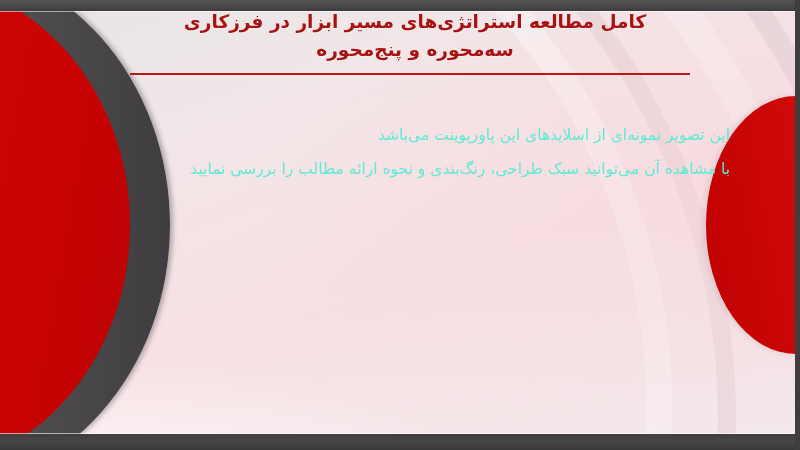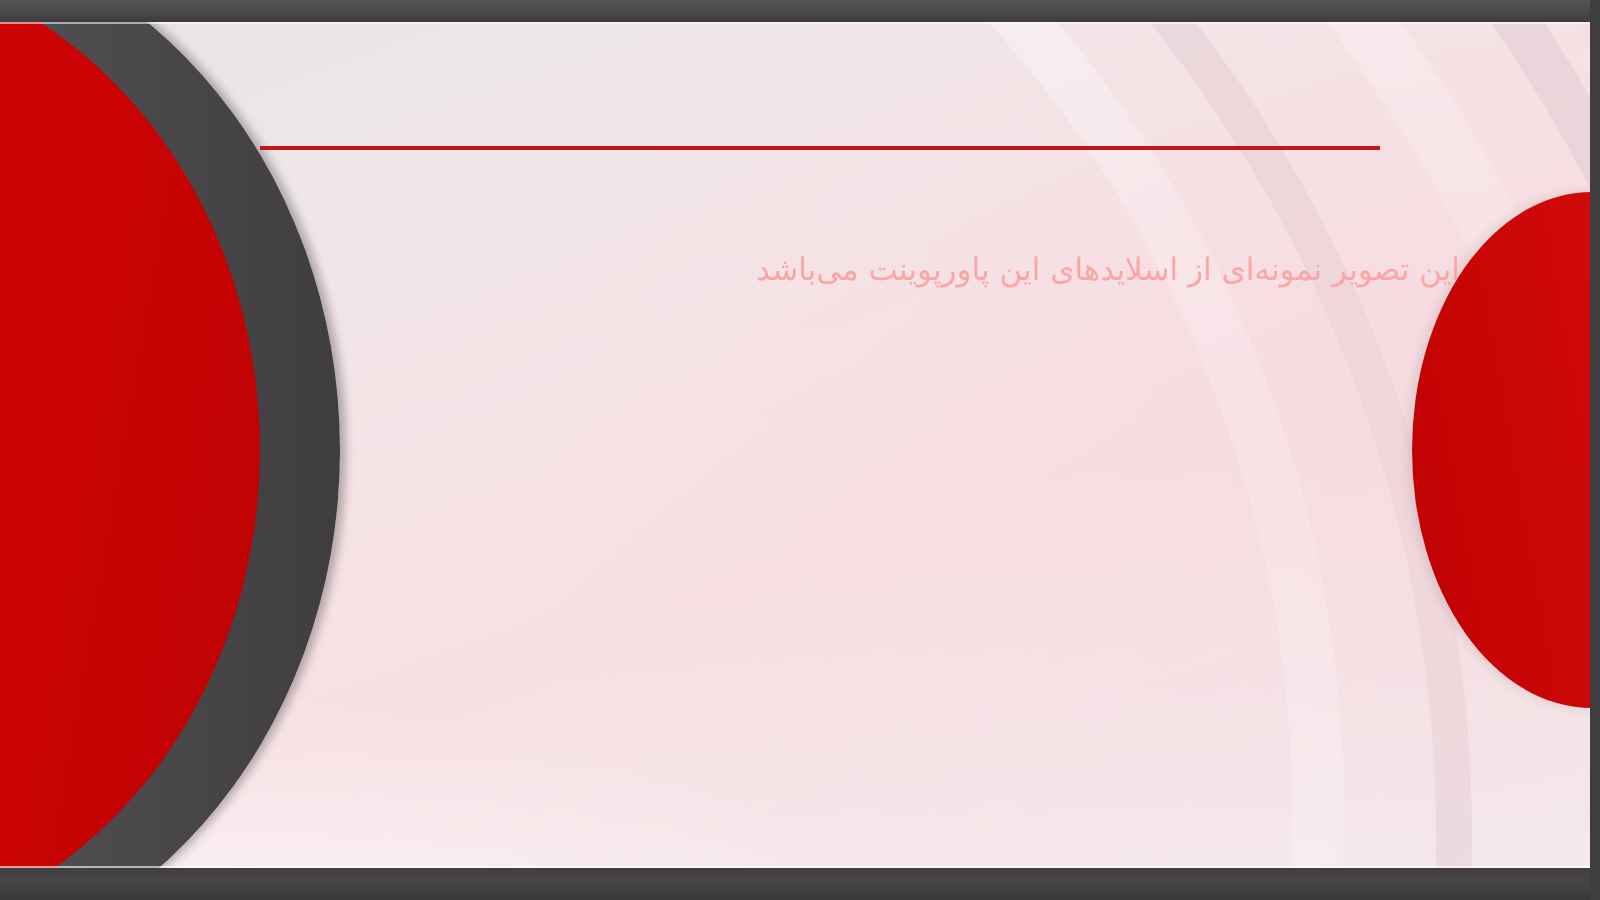--- a/index.html
+++ b/index.html
@@ -148,21 +148,21 @@
     background: #c01717;
   }
 
   .body-text {
     position: absolute;
     top: 118px;
     left: 120px;
     right: 70px;
     text-align: right;
     direction: rtl;
-    color: #fca5a5;
+    color: #5eead4;
     font-size: 15.5px;
     line-height: 2.22;
     font-weight: 500;
   }
   .body-line { display: block; white-space: nowrap; }
 </style>
 </head>
 <body>
 
 <div id="slide">
@@ -185,21 +185,24 @@
   <div class="left-red"></div>
   <div class="right-red"></div>
 
   <div class="band-top"></div>
   <div class="hair-top"></div>
   <div class="band-bottom"></div>
   <div class="hair-bottom"></div>
   <div class="band-right"></div>
 
   <div class="title">
+    <span class="title-line">کامل مطالعه استراتژی‌های مسیر ابزار در فرزکاری</span>
+    <span class="title-line">سه‌محوره و پنج‌محوره</span>
   </div>
 
   <div class="title-rule"></div>
 
   <div class="body-text">
     <span class="body-line">این تصویر نمونه‌ای از اسلایدهای این پاورپوینت می‌باشد</span>
+    <span class="body-line">با مشاهده آن می‌توانید سبک طراحی، رنگ‌بندی و نحوه ارائه مطالب را بررسی نمایید</span>
   </div>
 
 </div>
 
 </body></html>

